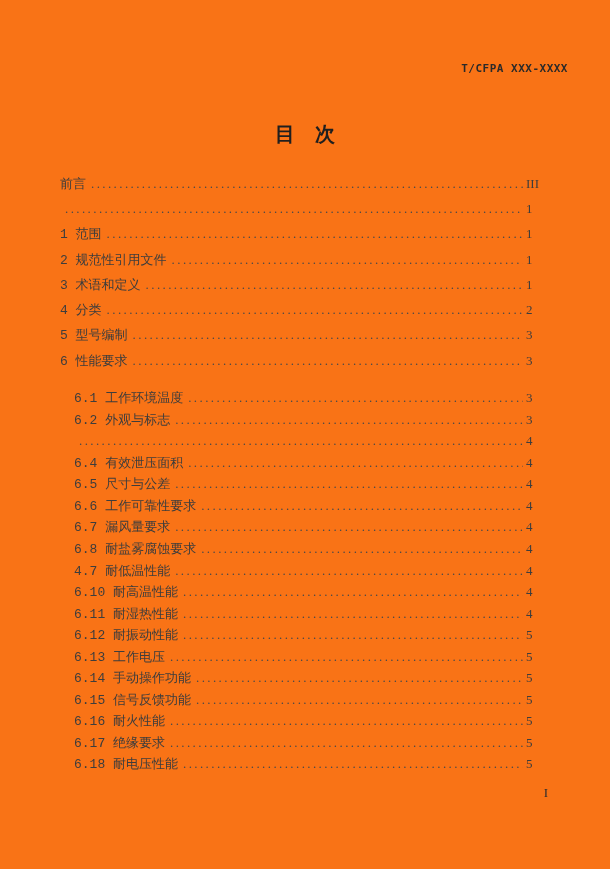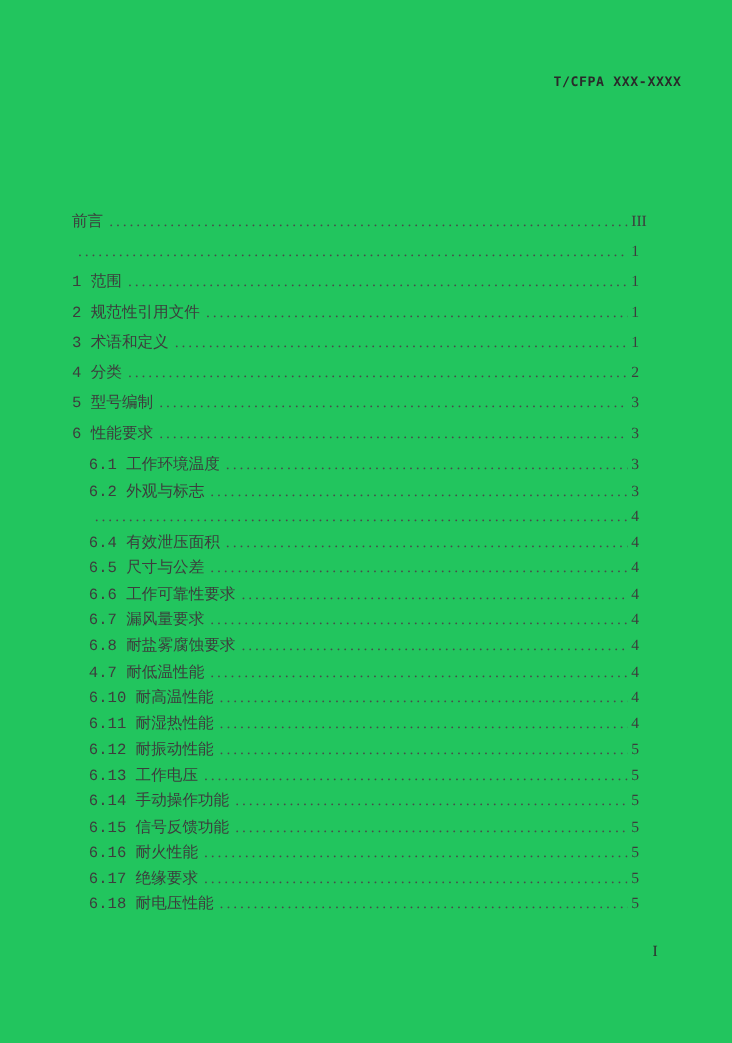--- a/index.html
+++ b/index.html
@@ -4,21 +4,21 @@
 <style>
   html, body {
     margin: 0;
     padding: 0;
     background: #ffffff;
   }
   .page {
     position: relative;
     width: 610px;
     height: 869px;
-    background: #22c55e;
+    background: #f97316;
     font-family: "Liberation Serif", "DejaVu Serif", serif;
     color: #3d3d3d;
     overflow: hidden;
   }
   .header-code {
     position: absolute;
     top: 62px;
     right: 42px;
     font-family: "DejaVu Sans Mono", "Liberation Mono", monospace;
     font-size: 11px;
@@ -50,21 +50,21 @@
     height: 25.3px;
     font-size: 13px;
     color: #3d3d3d;
   }
   .toc-row.sub {
     height: 21.55px;
     padding-left: 14px;
   }
   
   .toc-row:not(.sub) + .toc-row.sub {
-    margin-top: 3px;
+    margin-top: 14px;
   }
   .toc-label {
     white-space: nowrap;
     flex: 0 0 auto;
     font-family: Liberation Mono, monospace;
   }
   .toc-dots {
     flex: 1 1 auto;
     overflow: hidden;
     white-space: nowrap;
@@ -85,20 +85,21 @@
     font-size: 13px;
     color: #2e2e2e;
   }
 </style>
 </head>
 <body>
 
 <div class="page">
   <div class="header-code">T/CFPA XXX-XXXX</div>
 
+  <h1 class="toc-title">目　次</h1>
 
   <div class="toc" id="toc-list">
       <div class="toc-row">
     <span class="toc-label">前言</span>
     <span class="toc-dots">............................................................................................................................................................................................................................................................................................................</span>
     <span class="toc-page">III</span>
   </div>
       <div class="toc-row">
     <span class="toc-dots">............................................................................................................................................................................................................................................................................................................</span>
     <span class="toc-page">1</span>

